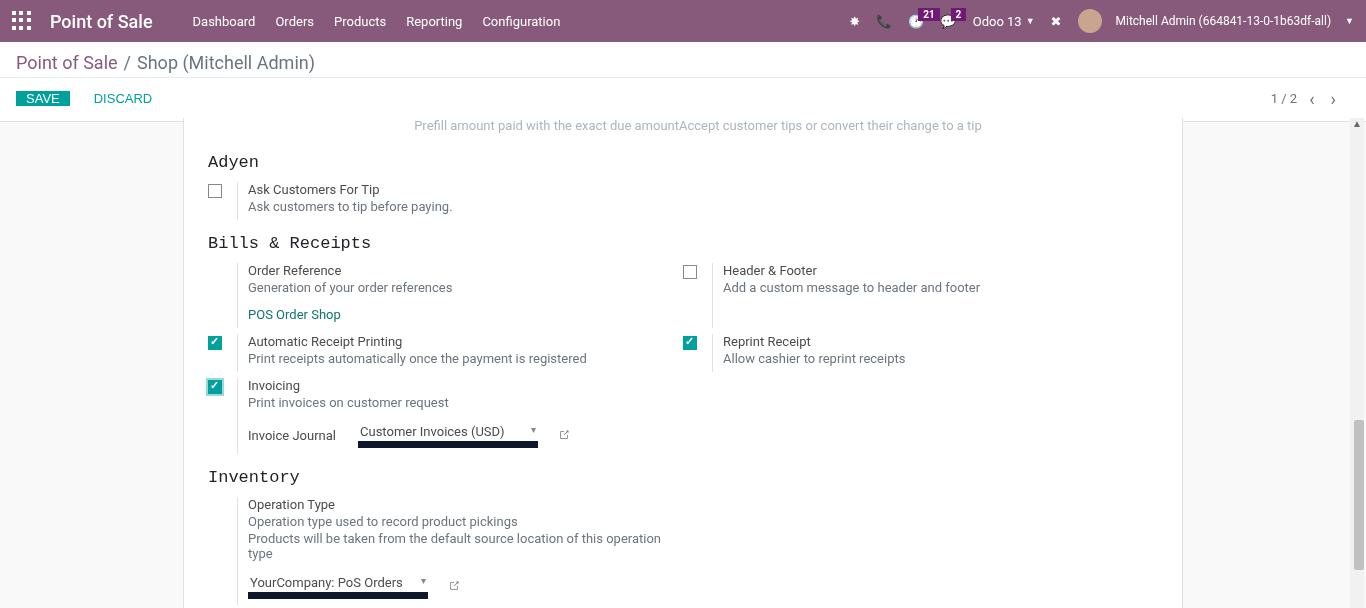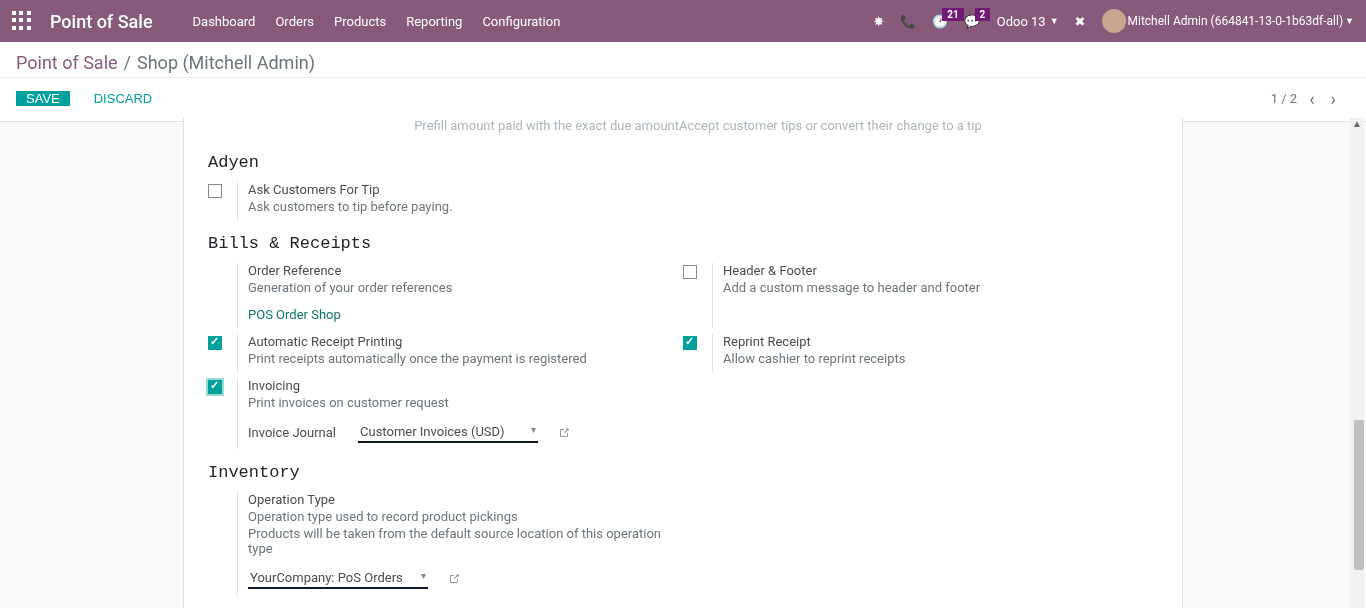--- a/index.html
+++ b/index.html
@@ -7,21 +7,21 @@
 
 .top-nav { background: #875a7b; height: 42px; display: flex; align-items: center; padding: 0 12px; color: #fff; }
 .apps-icon { width: 20px; height: 20px; display: grid; grid-template-columns: repeat(3,1fr); grid-template-rows: repeat(3,1fr); gap: 2px; margin-right: 18px; cursor: pointer; }
 .apps-icon span { background: #fff; width: 4px; height: 4px; }
 .brand { font-size: 18px; font-weight: 500; margin-right: 40px; cursor: pointer; }
 .nav-menu { display: flex; gap: 20px; }
 .nav-item { color: #fff; cursor: pointer; font-size: 13px; }
 .nav-right { margin-left: auto; display: flex; align-items: center; gap: 16px; }
 .icon-btn { cursor: pointer; display: flex; align-items: center; position: relative; color:#fff; }
 .badge { position: absolute; top: -6px; left: 10px; background: #701a75; color: #fff; font-size: 10px; border-radius: 0; padding: 1px 5px; font-weight: bold; }
-.user-block { display: flex; align-items: center; gap: 2px; cursor: pointer; font-size: 12px; }
+.user-block { display: flex; align-items: center; gap: 14px; cursor: pointer; font-size: 12px; }
 .avatar { width: 24px; height: 24px; border-radius: 50%; background: #c9a58f; }
 
 .breadcrumb-bar { background: #fff; padding: 10px 16px 4px 16px; border-bottom: 1px solid #e9ecef; }
 .breadcrumb { font-size: 18px; display: flex; gap: 6px; align-items: baseline; }
 .bc-link { color: #875a7b; cursor: pointer; }
 .bc-sep, .bc-current { color: #6c757d; }
 
 .action-bar { background: #fff; padding: 8px 16px 10px 16px; display: flex; align-items: center; border-bottom: 1px solid #dee2e6; }
 .btn-save { background: #00a09d; color: #fff; border: none; padding: 0 10px; font-weight: 500; cursor: pointer; font-size: 13px;}
 .btn-discard { color: #00a09d; background: none; border: none; padding: 5px 24px; cursor: pointer; font-size: 13px; font-weight: 500; text-align: center;}
@@ -43,21 +43,21 @@
 .chk.checked { background: #00a09d; border-color: #00a09d; }
 .chk.checked::after { content: "✓"; color: #fff; font-size: 11px; position: absolute; left: 1px; top: -2px; font-weight:bold;}
 .chk.highlight { box-shadow: 0 0 0 2px rgba(0,160,157,0.4); }
 
 .opt-title { font-weight: 400; color: #4c4c4c; font-size: 13px; }
 .opt-desc { color: #6c757d; font-size: 13px; margin-top: 2px;}
 .opt-link { color: #0f766e; cursor: pointer; font-size: 13px; margin-top: 12px; display: inline-block;}
 
 .field-row { display: flex; align-items: center; margin-top: 12px; gap: 20px;}
 .field-label { font-size: 13px; color: #4c4c4c; width: 90px;}
-.select-input { border: none; border-bottom: 2px solid #0f172a; font-size: 13px; padding: 2px 20px 2px 2px; min-width: 180px; cursor: pointer; position: relative;}
+.select-input { border: none; border-bottom: 7px solid #0f172a; font-size: 13px; padding: 2px 20px 2px 2px; min-width: 180px; cursor: pointer; position: relative;}
 .select-input::after { content: "▾"; position: absolute; right: 2px; font-size: 10px; color: #888;}
 .ext-icon { width: 12px; height: 12px; cursor: pointer; color: #6c757d; }
 
 .scrollbar-track { position: absolute; right: 2px; top: 118px; width: 14px; bottom: 0; background: #f1f1f1;}
 .scrollbar-up { height:16px; text-align:center; font-size:10px; color:#666; cursor:pointer;}
 .scrollbar-thumb { position: absolute; right: 2px; width: 10px; height: 150px; top: 420px; background: #c1c1c1; border-radius: 2px;}
 </style>
 </head>
 <body>
 

